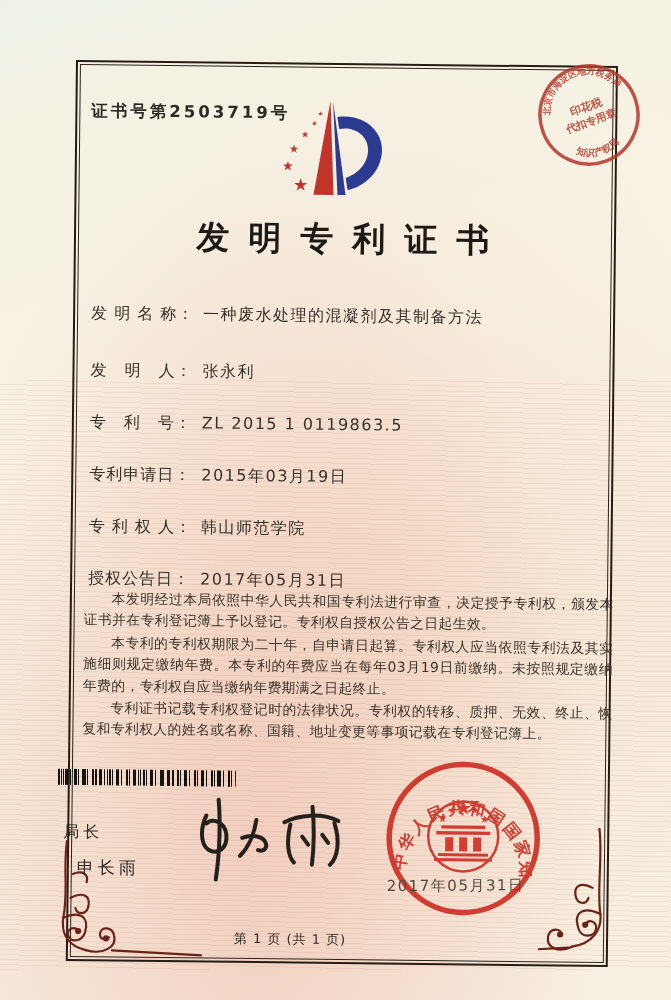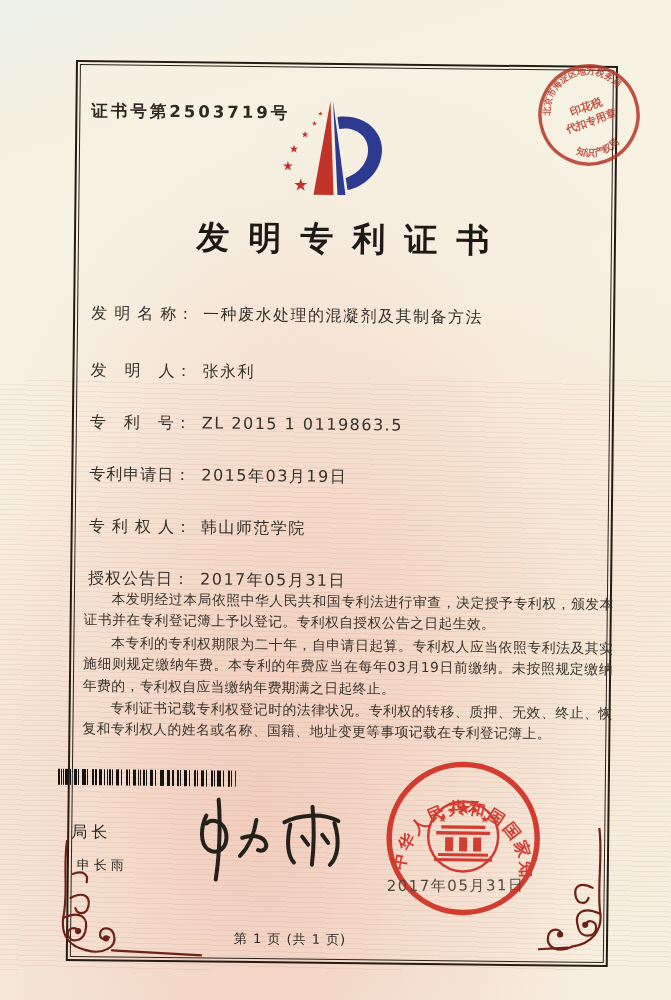--- a/index.html
+++ b/index.html
@@ -35,22 +35,22 @@
   .flabel{display:inline-block;width:112px;letter-spacing:1px;}
   .fvalue{letter-spacing:1.5px;}
   .paras{position:absolute;left:90px;top:588px;width:530px;font-size:13.8px;line-height:1.55;color:#3a342c;text-align:justify;}
   .paras p{margin:0 0 1px 0;text-indent:2em;letter-spacing:.4px;}
   .barcode{
     position:absolute;left:66px;top:769px;width:178px;height:16px;
     background:
       repeating-linear-gradient(90deg,#151312 0 2px,transparent 2px 3px,#151312 3px 4px,transparent 4px 7px,#151312 7px 10px,transparent 10px 12px,#151312 12px 13px,transparent 13px 17px),
       repeating-linear-gradient(90deg,transparent 0 5px,#151312 5px 6px,transparent 6px 11px);
   }
-  .director-title{position:absolute;left:80px;top:822px;font-size:16px;color:#2c2username:#2c2username;color:#2c2722;letter-spacing:4px;}
-  .director-name{position:absolute;left:86px;top:856px;font-size:13px;color:#2c2722;letter-spacing:4px;}
+  .director-title{position:absolute;left:72px;top:822px;font-size:16px;color:#2c2username:#2c2username;color:#2c2722;letter-spacing:4px;}
+  .director-name{position:absolute;left:86px;top:856px;font-size:17px;color:#2c2722;letter-spacing:4px;}
   .signature{position:absolute;left:185px;top:792px;width:180px;height:92px;}
   .seal{position:absolute;left:392px;top:754px;width:160px;height:160px;opacity:.93;}
   .seal-date{position:absolute;left:396px;top:872px;width:170px;font-size:15px;letter-spacing:1.5px;color:#514a3e;transform:rotate(-1deg);}
   .footer-page{position:absolute;left:180px;top:928px;width:240px;text-align:center;font-size:13px;color:#2f2a24;letter-spacing:1px;}
   svg text{font-family:"DejaVu Sans","Liberation Sans",sans-serif;}
 </style>
 </head>
 <body>
 
 <div class="wave-texture"></div>

